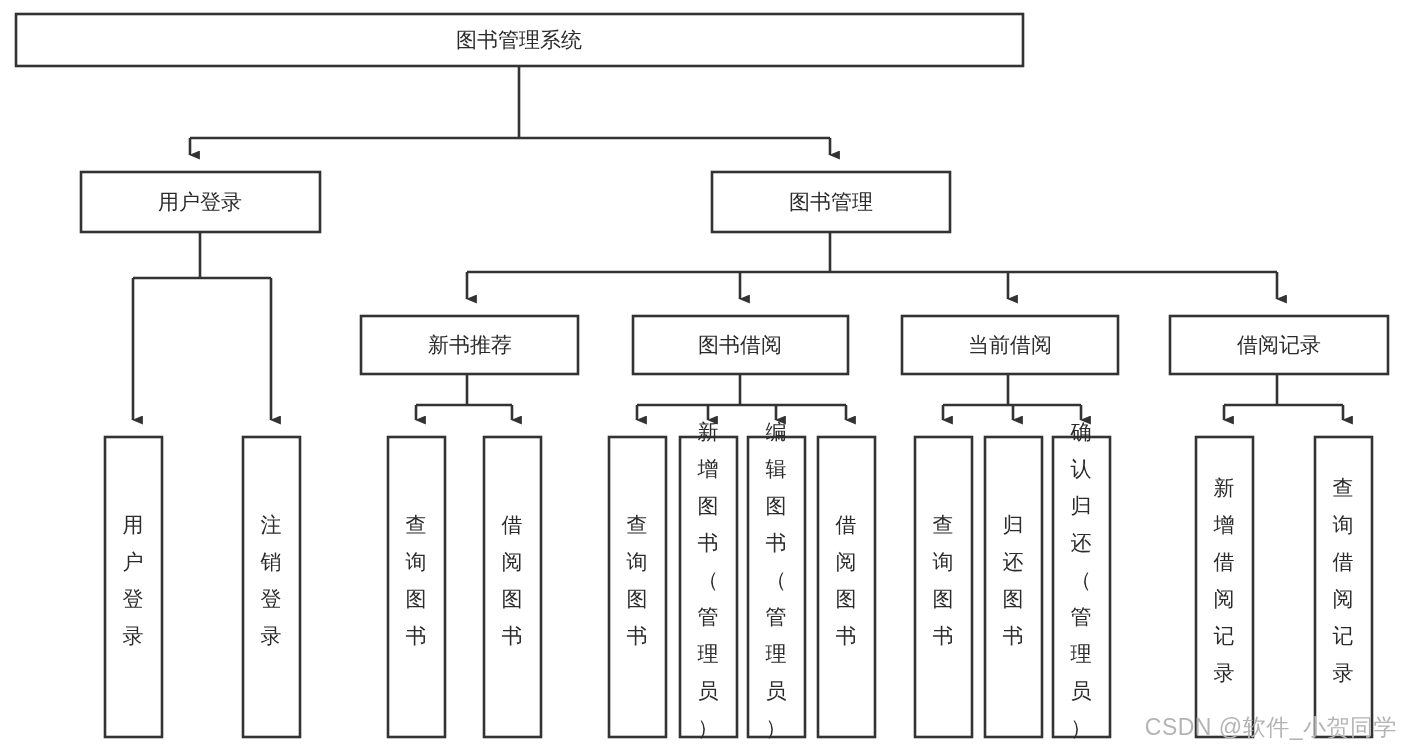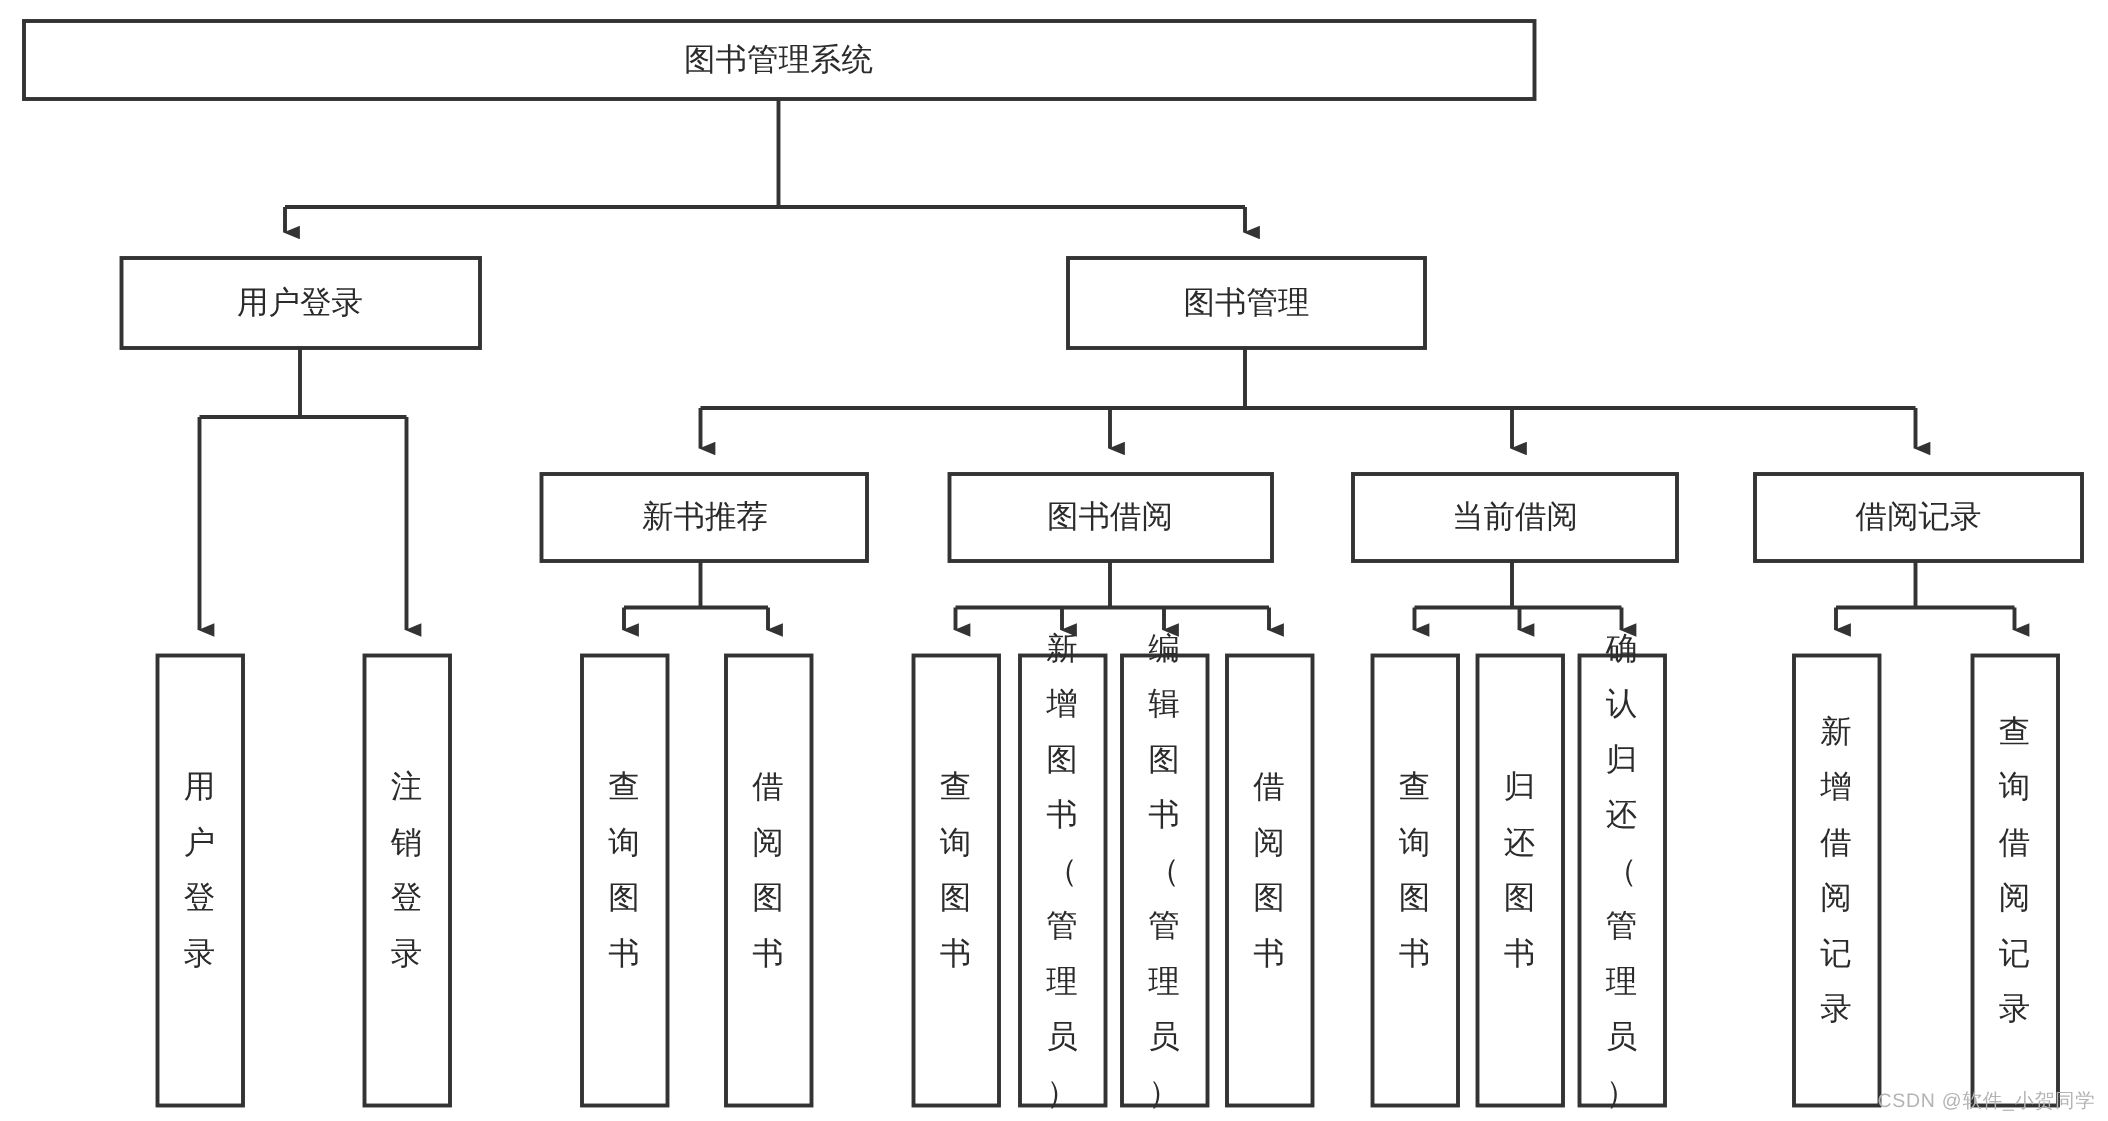--- a/index.html
+++ b/index.html
@@ -46,21 +46,21 @@
   }
   .arrow-head {
     fill: #333333;
     stroke: none;
   }
   .watermark {
     position: absolute;
     right: 8px;
     bottom: 4px;
     font-family: "Liberation Sans", "DejaVu Sans", sans-serif;
-    font-size: 13px;
+    font-size: 23px;
     color: #b4b4b4;
     white-space: nowrap;
     letter-spacing: 0.5px;
   }
 </style>
 </head>
 <body>
 
 <svg id="diagram" viewBox="0 0 1405 747">
   <defs>

